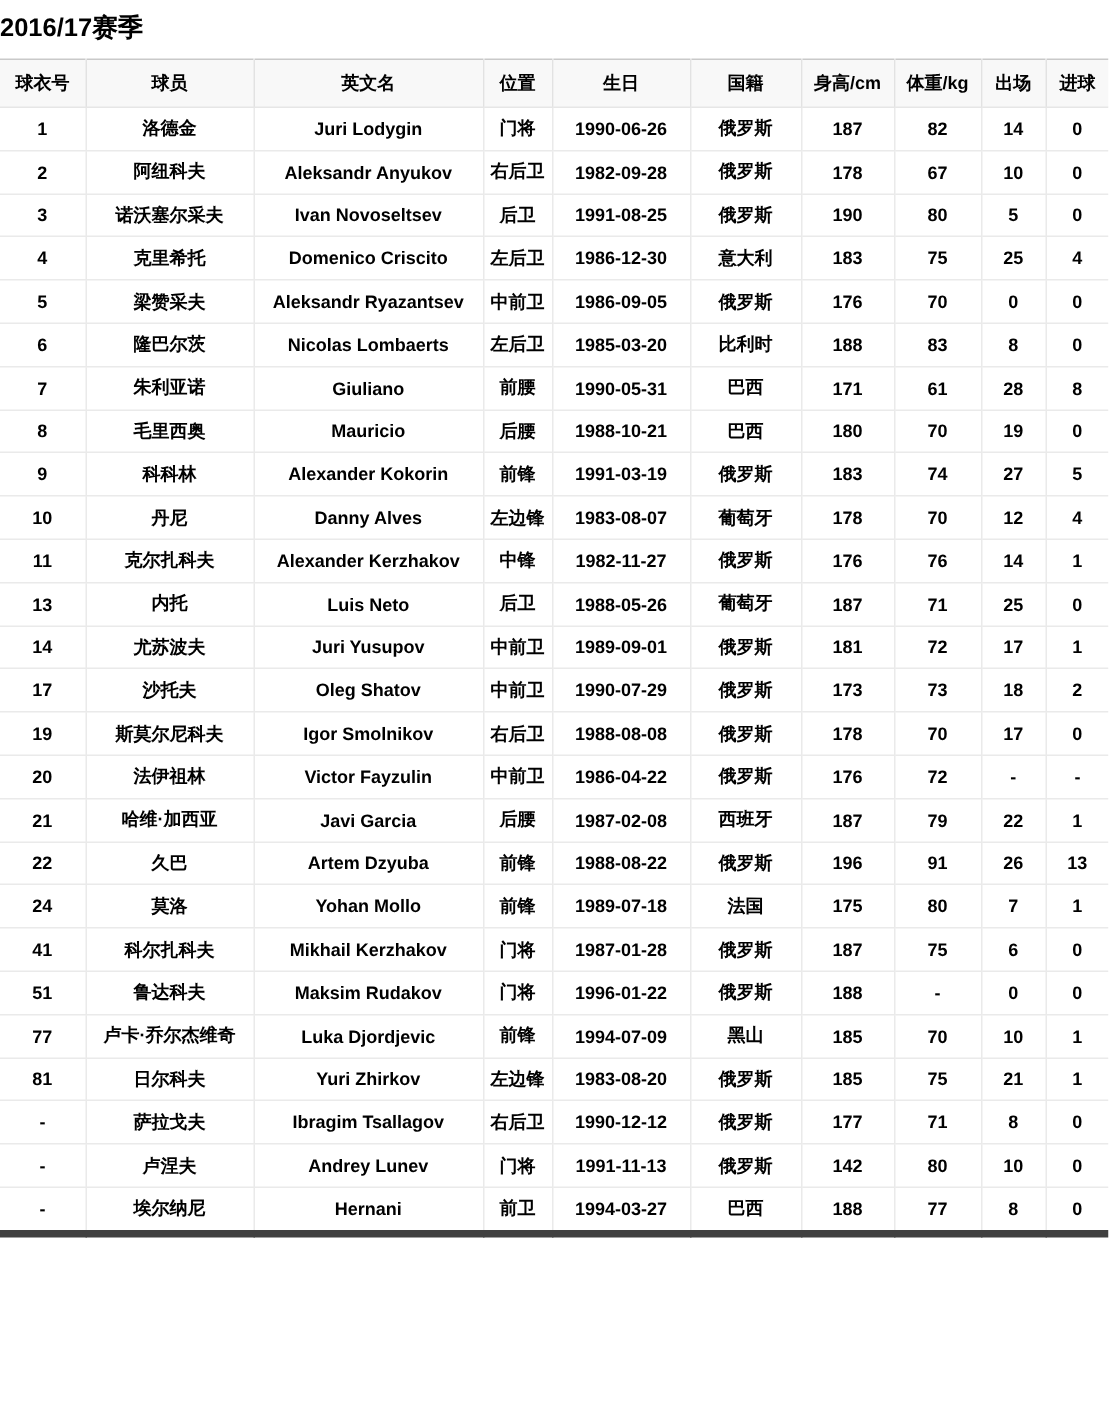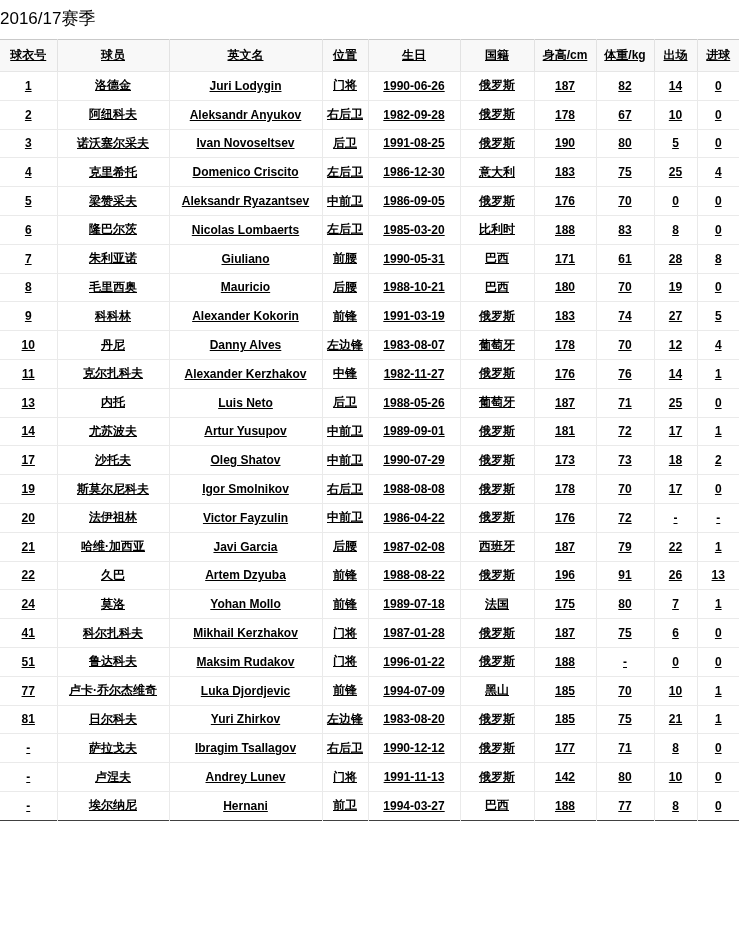--- a/index.html
+++ b/index.html
@@ -10,33 +10,32 @@
     color: #000000;
   }
   .page {
     width: 739px;
     min-height: 936px;
     background: #ffffff;
     box-sizing: border-box;
   }
   .title {
     font-size: 17px;
-    font-weight: normal;
+    font-weight: bold;
     color: #000000;
     margin: 0;
     padding: 9px 0 10px 0;
     line-height: 20px;
   }
   table.squad {
     width: 739px;
     border-collapse: collapse;
     table-layout: fixed;
     border-top: 1px solid #c9c9c9;
-    border-bottom: 1px solid #404040;
-    text-decoration: underline;
+    border-bottom: 5px solid #404040;
   }
   table.squad th,
   table.squad td {
     font-size: 12px;
     font-weight: bold;
     text-align: center;
     vertical-align: middle;
     padding: 0 2px;
     overflow: hidden;
     white-space: nowrap;
@@ -233,21 +232,21 @@
           <td>1988-05-26</td>
           <td>葡萄牙</td>
           <td>187</td>
           <td>71</td>
           <td>25</td>
           <td>0</td>
         </tr>
         <tr>
           <td>14</td>
           <td>尤苏波夫</td>
-          <td>Artur Yusupov</td>
+          <td>Juri Yusupov</td>
           <td>中前卫</td>
           <td>1989-09-01</td>
           <td>俄罗斯</td>
           <td>181</td>
           <td>72</td>
           <td>17</td>
           <td>1</td>
         </tr>
         <tr>
           <td>17</td>

